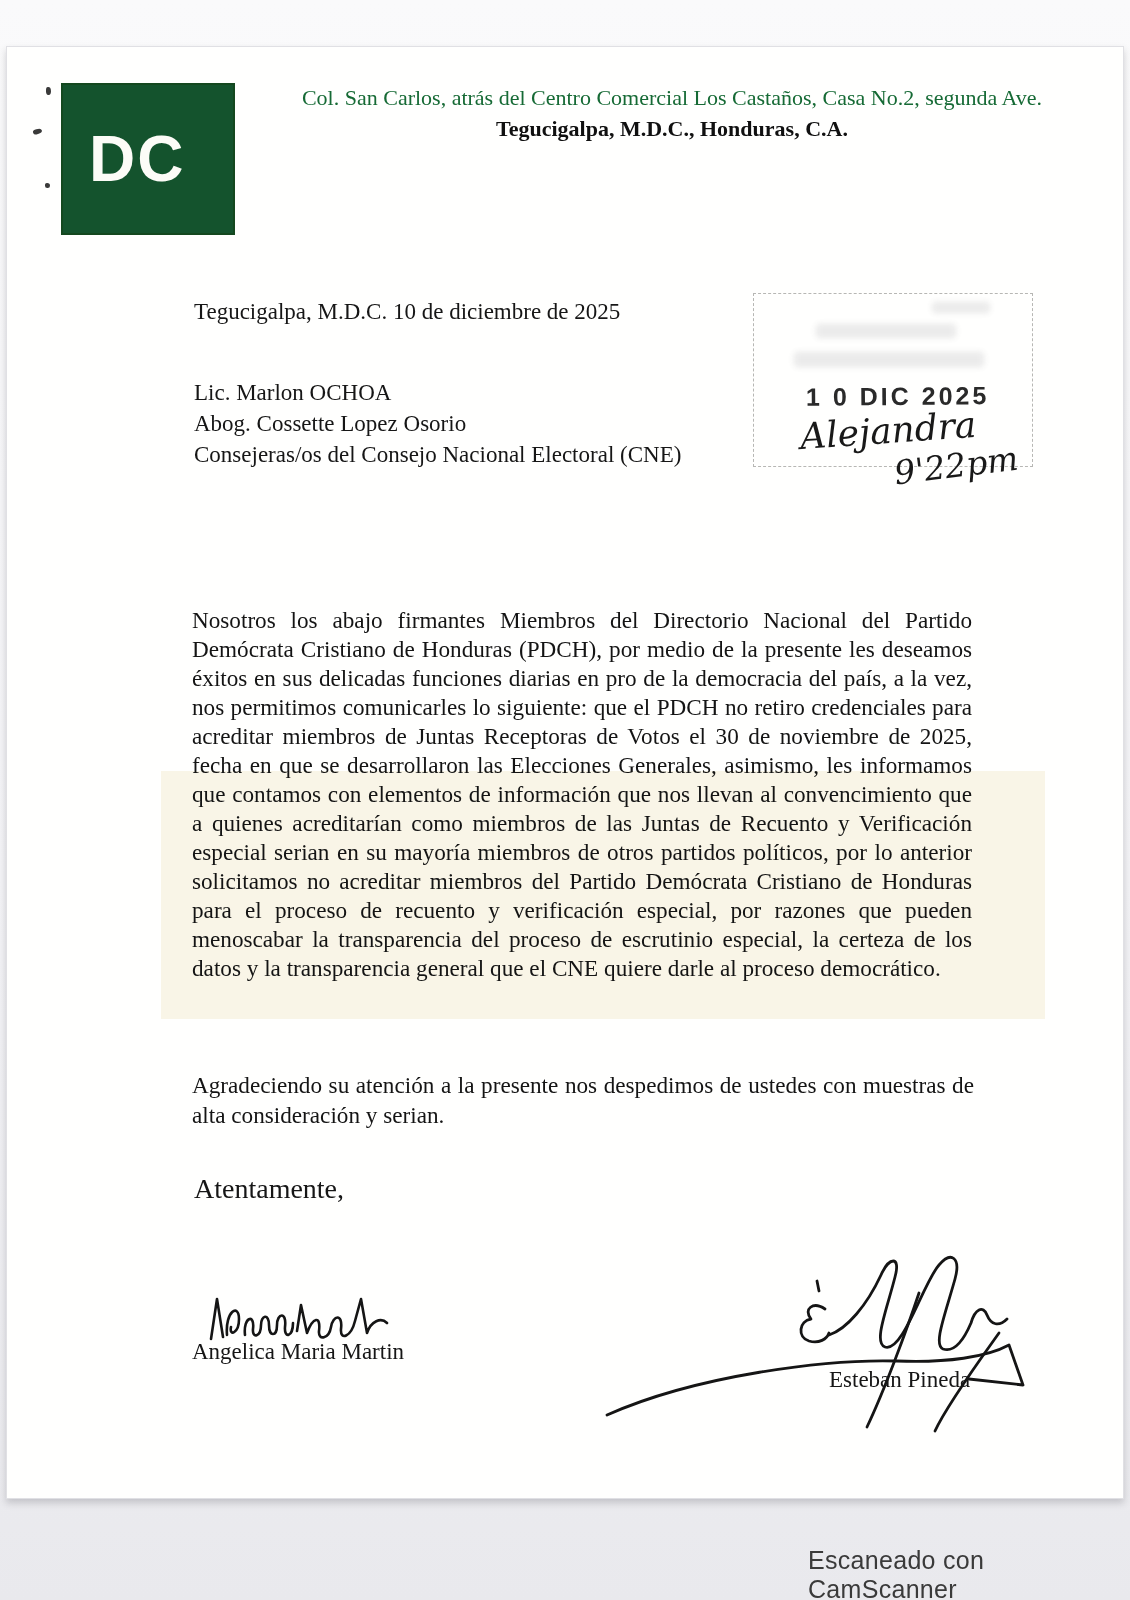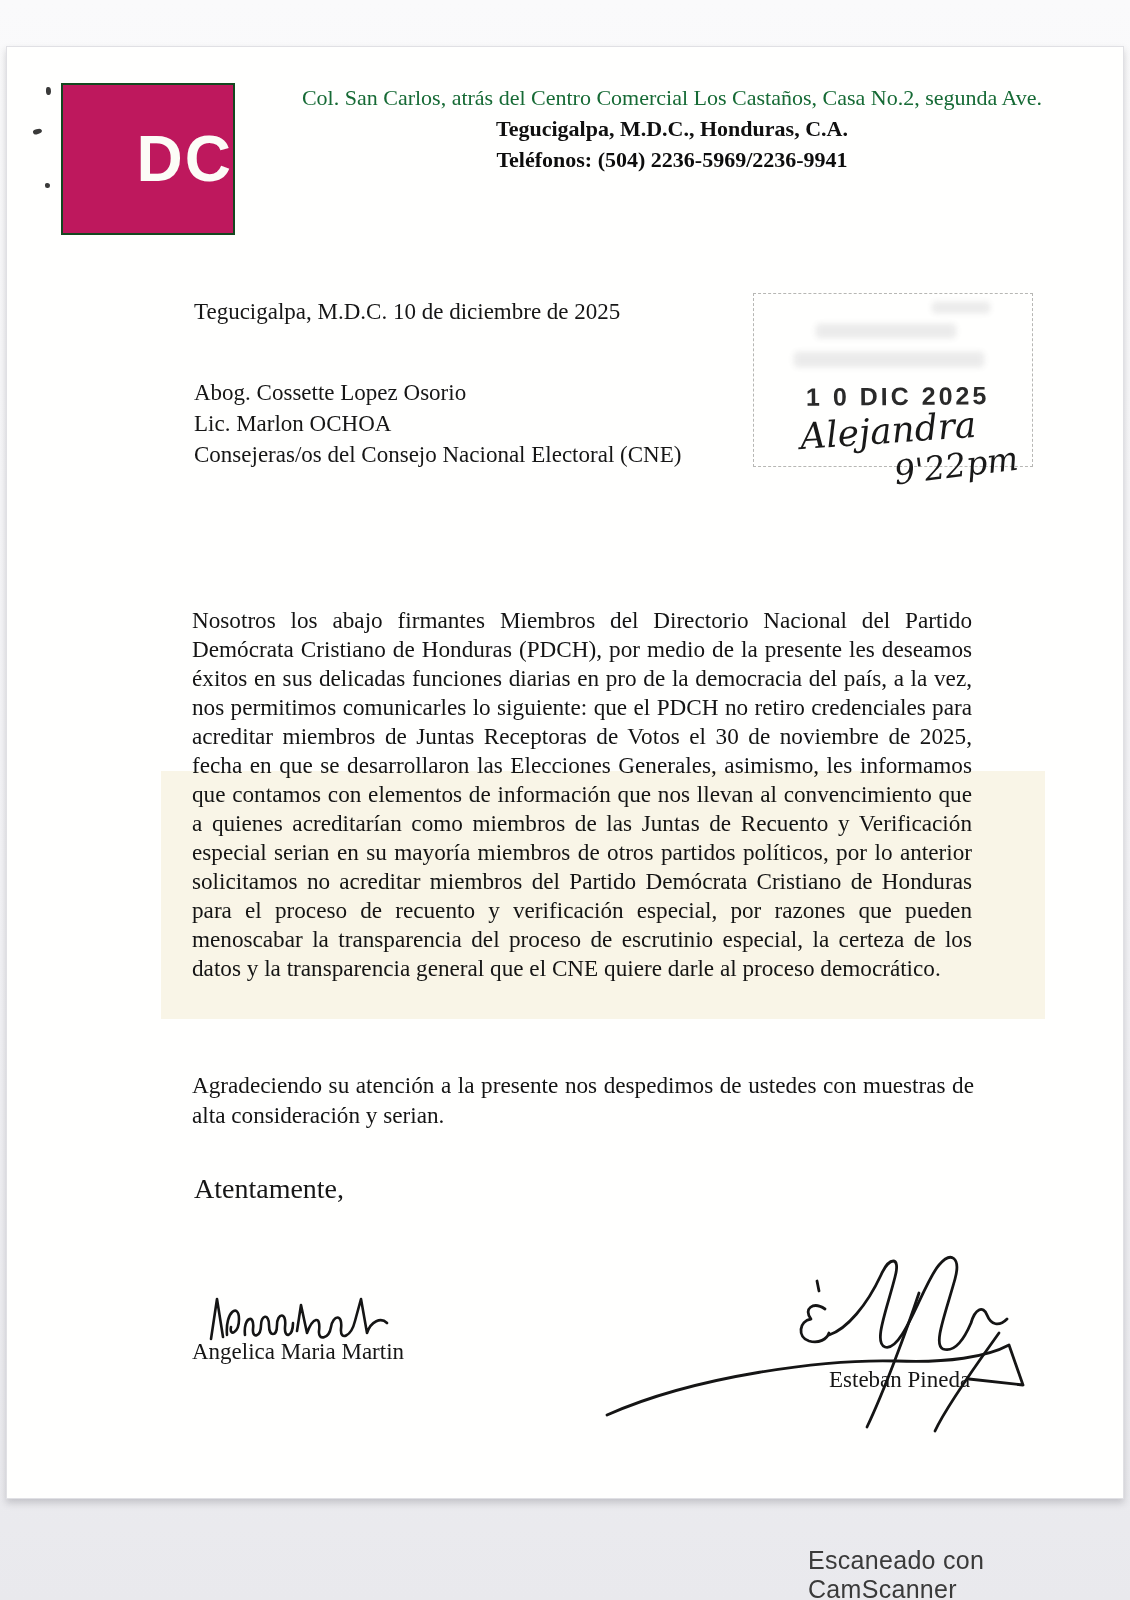--- a/index.html
+++ b/index.html
@@ -10,22 +10,22 @@
     -webkit-font-smoothing:antialiased;
   }
   .page{
     position:absolute;left:6px;top:46px;width:1116px;height:1451px;
     background:#fffffe;border:1px solid #e0e0e4;
     box-shadow:0 4px 7px rgba(60,60,70,.22);
   }
   
   .logo{
     position:absolute;left:54px;top:36px;width:170px;height:148px;
-    background:#be185d;border:2px solid #14481f;
-    display:flex;align-items:center;justify-content:flex-end;
+    background:#14532d;border:2px solid #14481f;
+    display:flex;align-items:center;justify-content:flex-start;
   }
   .logo span{
     font-family:"Liberation Sans",sans-serif;font-weight:bold;
     font-size:64px;color:#fcfcf7;letter-spacing:2px;padding-left:26px;
   }
   .header-block{
     position:absolute;left:250px;top:36px;width:830px;text-align:center;
   }
   .org-name{
     color:#15632b;font-weight:bold;font-size:27px;letter-spacing:.2px;
@@ -97,37 +97,36 @@
   <div class="speck s1"></div>
   <div class="speck s2"></div>
   <div class="speck s3"></div>
 
   <div class="logo">
     <span>DC</span>
   </div>
   <div class="header-block">
     <div class="org-address">Col. San Carlos, atrás del Centro Comercial Los Castaños, Casa No.2, segunda Ave.</div>
     <div class="org-city">Tegucigalpa, M.D.C., Honduras, C.A.</div>
-    <div class="org-phones">Teléfonos: (504) 2236-5969/2236-9941</div>
   </div>
 
   <div class="dateline">Tegucigalpa, M.D.C. 10 de diciembre de 2025</div>
 
   <div class="stamp">
     <div class="smudge sm1"></div>
     <div class="smudge sm2"></div>
     <div class="smudge sm3"></div>
     <div class="stamp-date">1 0 DIC 2025</div>
     <div class="hand hand-name">Alejandra</div>
     <div class="hand hand-time">9'22pm</div>
   </div>
 
   <div class="recipients">
+    <div>Lic. Marlon OCHOA</div>
     <div>Abog. Cossette Lopez Osorio</div>
-    <div>Lic. Marlon OCHOA</div>
     <div>Consejeras/os del Consejo Nacional Electoral (CNE)</div>
   </div>
 
   <div class="highlight"></div>
 
   <p class="body-par">Nosotros los abajo firmantes Miembros del Directorio Nacional del Partido Demócrata Cristiano de Honduras (PDCH), por medio de la presente les deseamos éxitos en sus delicadas funciones diarias en pro de la democracia del país,  a la vez, nos permitimos comunicarles lo siguiente: que el PDCH no retiro credenciales para acreditar miembros de Juntas Receptoras de Votos el 30 de noviembre de 2025, fecha en que se desarrollaron las Elecciones Generales, asimismo, les informamos que contamos con elementos de información que nos llevan al convencimiento que a quienes acreditarían como miembros de las Juntas de Recuento y Verificación especial serian en su mayoría miembros de otros partidos políticos, por lo anterior solicitamos no acreditar miembros del Partido Demócrata Cristiano de Honduras para el proceso de recuento y verificación especial, por razones que pueden menoscabar la transparencia del proceso de escrutinio especial, la certeza de los datos y la transparencia general que el CNE quiere darle al proceso democrático.</p>
 
   <p class="closing">Agradeciendo su atención a la presente nos despedimos de ustedes con muestras de alta consideración y serian.</p>
   <div class="salutation">Atentamente,</div>
 

